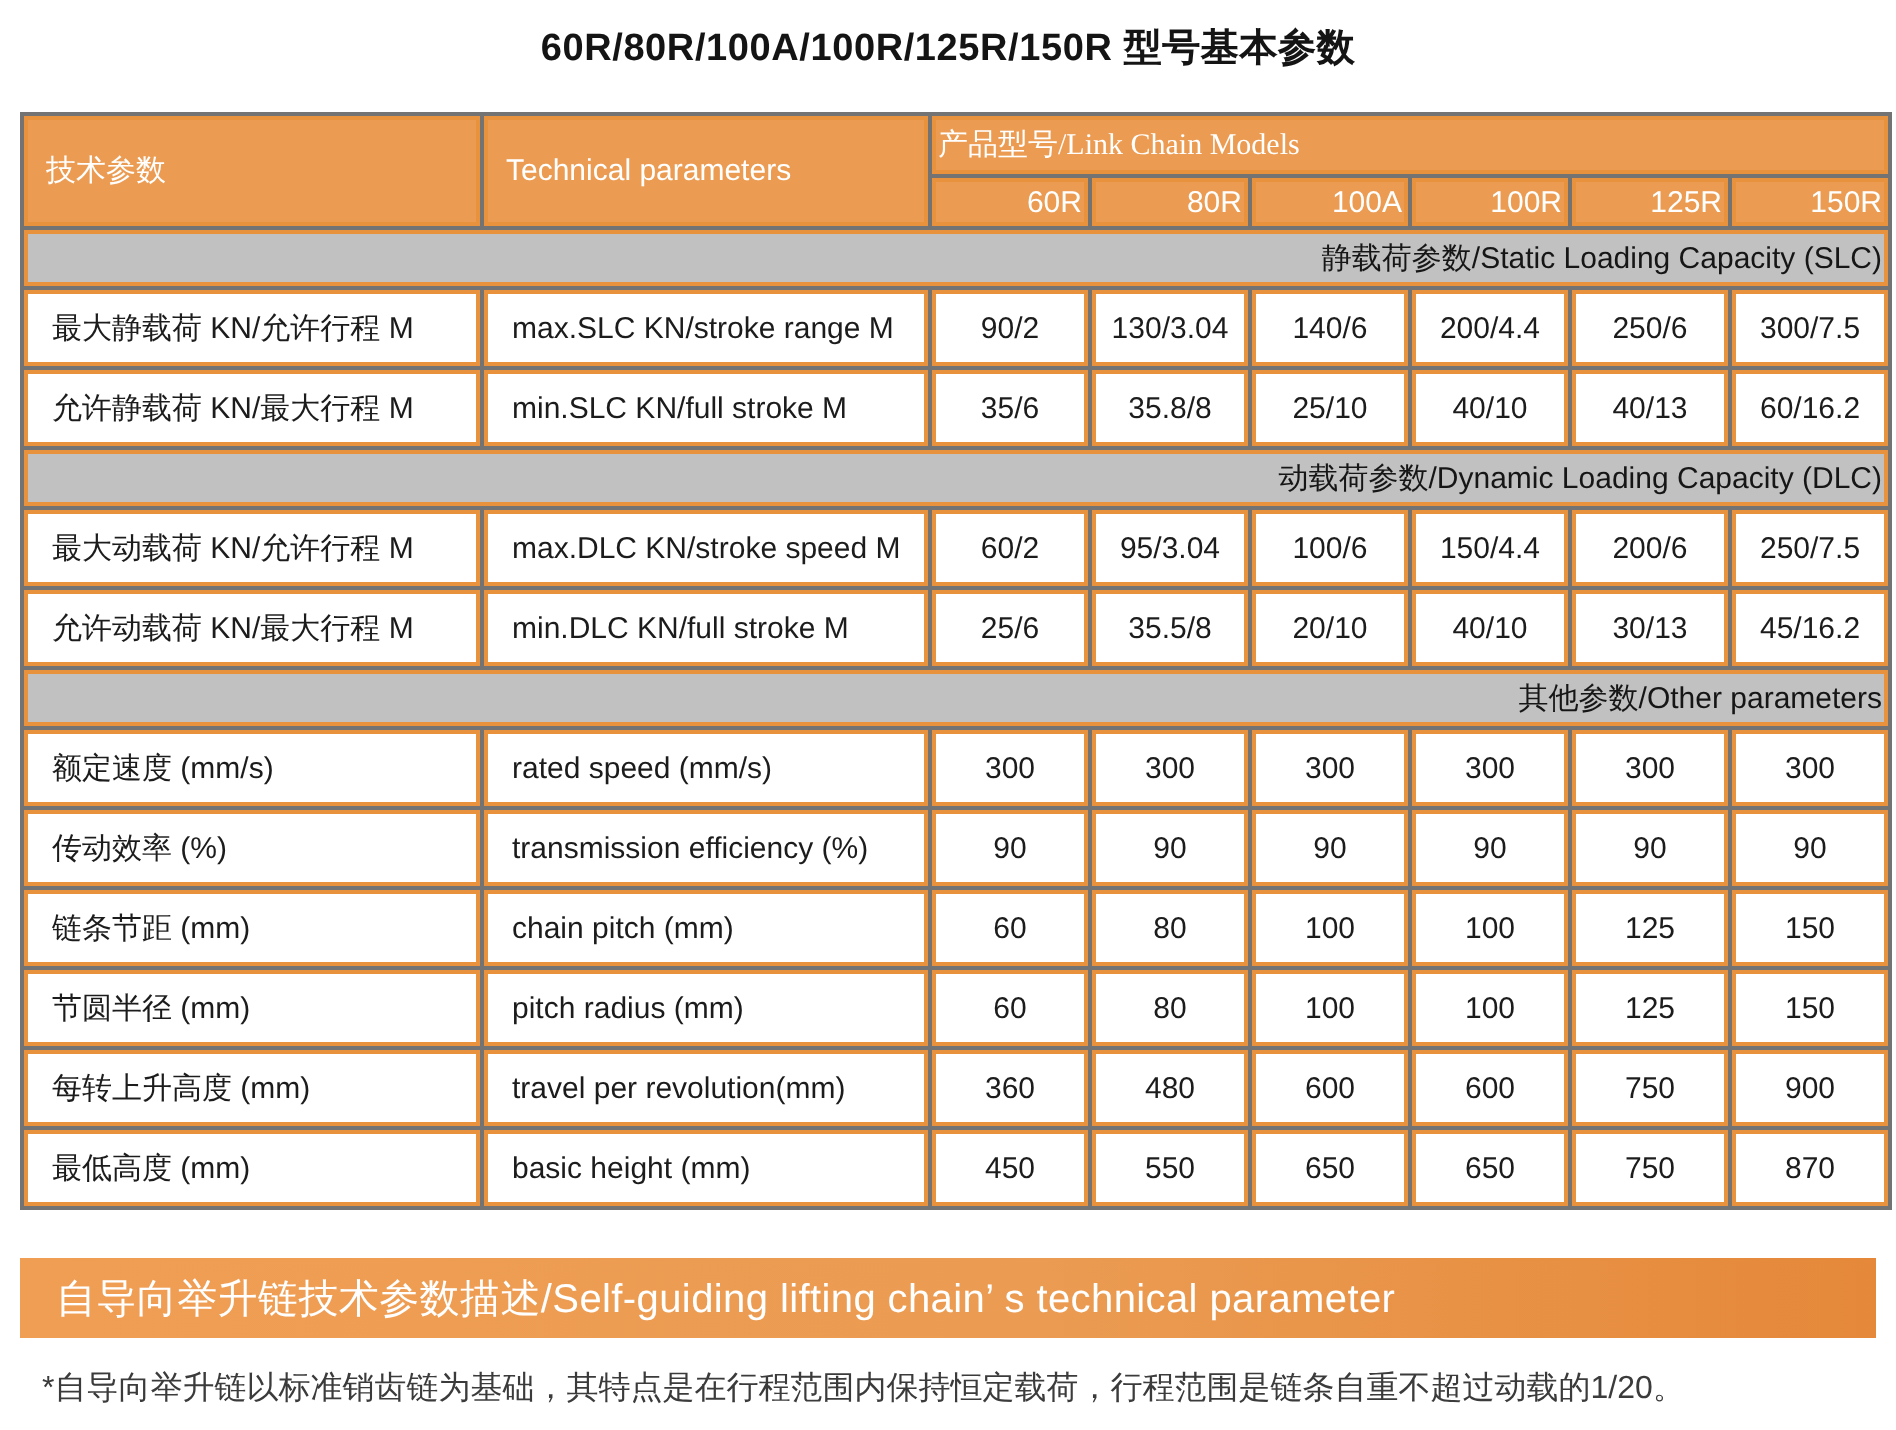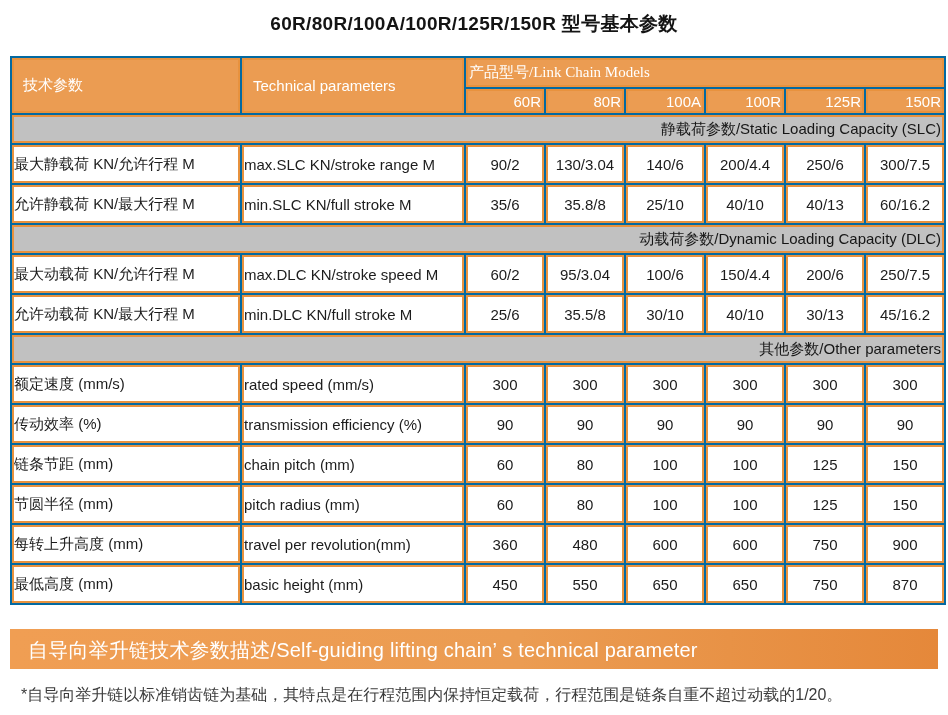--- a/index.html
+++ b/index.html
@@ -19,38 +19,38 @@
     color:var(--ink);
   }
   .page{ width:948px; height:715px; position:relative; }
   h1.title{
     margin:11px 0 0 0; text-align:center;
     font-size:19px; font-weight:bold; color:#141414; letter-spacing:0.3px;
   }
   table.params{
     margin:19px 10px 0 10px; width:928px;
     border-collapse:separate; border-spacing:2px;
-    table-layout:fixed; background:#0369a1;
+    table-layout:fixed; background:#737373;
   }
   table.params th, table.params td{
     border:2px solid var(--orange-border);
     font-size:15px; overflow:hidden; white-space:nowrap;
   }
   th.hdr{
     background:var(--orange); color:#ffffff; font-weight:normal;
     font-size:15px;
   }
   th.hdr.cnhead, th.hdr.enhead{ text-align:left; padding-left:9px; }
   th.hdr.models-group{ text-align:left; height:29px;font-family:Liberation Serif, serif; }
   th.hdr.model{ text-align:right; height:24px; }
   td.section{
     background:var(--section-gray); color:#161616;
     text-align:right; padding-left:8px; height:28px; font-size:15px;
   }
-  td.label{ text-align:left; padding-left:0; height:38px; background:#fff;margin-left:43px; }
+  td.label{ text-align:left; padding-left:12px; height:38px; background:#fff;margin-left:43px; }
   td.val{ text-align:center; height:30px; background:#fff; font-size:15.5px; }
   .banner{
     margin:24px 10px 0 10px; width:928px; height:40px;
     background:linear-gradient(90deg,var(--banner-from) 0%,var(--orange) 55%,var(--banner-to) 100%);
     color:#ffffff; font-size:20px; line-height:43px; padding-left:18px;
     letter-spacing:0.2px;
   }
   .note{ margin:12px 10px 0 10px; color:var(--note-ink); }
   .note.cn{ font-size:16px; line-height:24px; margin-top:14px;margin-left:21px; }
   .note.en{ font-size:16.5px; line-height:27.5px; margin-top:4px; }
@@ -123,21 +123,21 @@
           <td class="val">100/6</td>
           <td class="val">150/4.4</td>
           <td class="val">200/6</td>
           <td class="val">250/7.5</td>
         </tr>
         <tr>
           <td class="label">允许动载荷 KN/最大行程 M</td>
           <td class="label">min.DLC KN/full stroke M</td>
           <td class="val">25/6</td>
           <td class="val">35.5/8</td>
-          <td class="val">30/10</td>
+          <td class="val">20/10</td>
           <td class="val">40/10</td>
           <td class="val">30/13</td>
           <td class="val">45/16.2</td>
         </tr>
         <tr>
           <td colspan="8" class="section">其他参数/Other parameters</td>
         </tr>
         <tr>
           <td class="label">额定速度 (mm/s)</td>
           <td class="label">rated speed (mm/s)</td>

